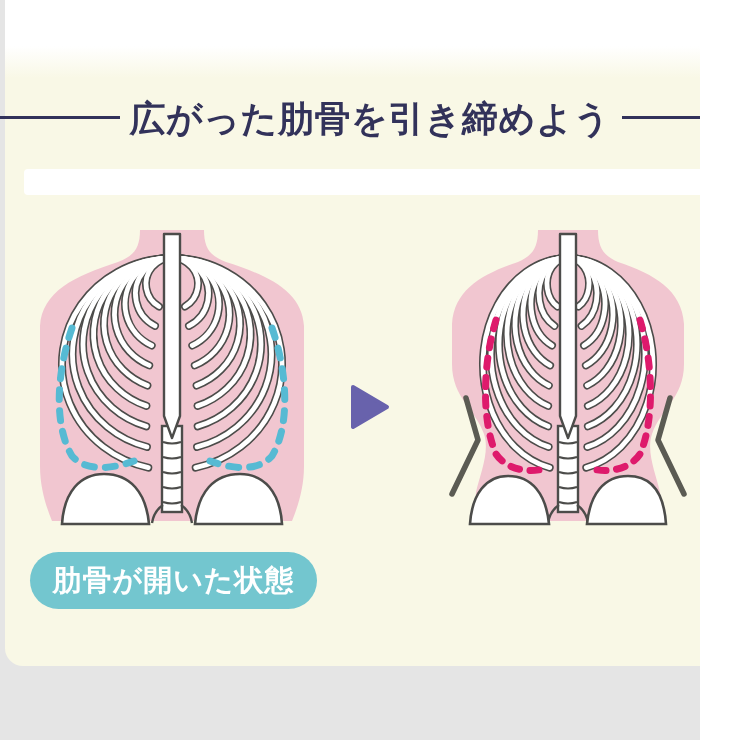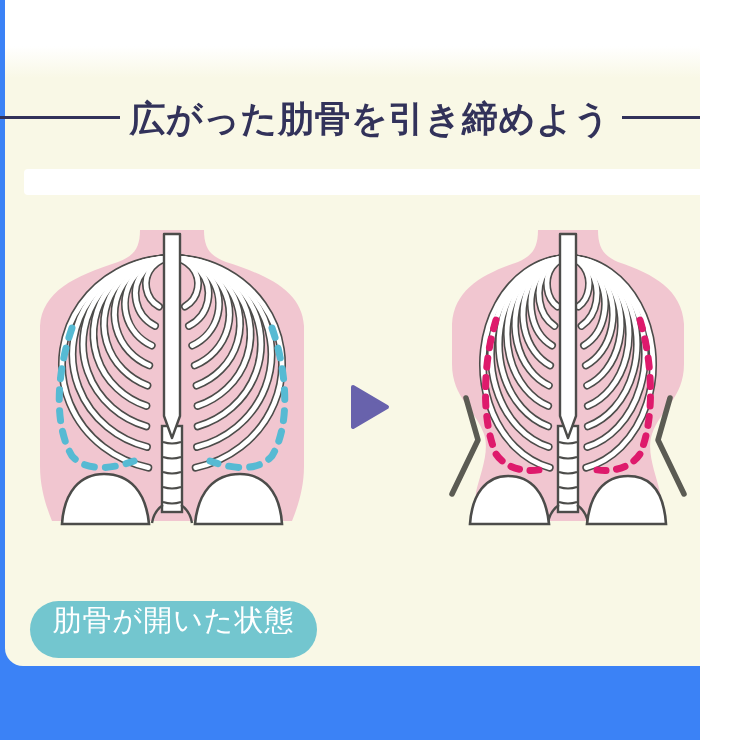--- a/index.html
+++ b/index.html
@@ -10,21 +10,21 @@
     --bone-fill:#FFFFFF;
     --dash-teal:#56BAD3;
     --dash-magenta:#DE1A6C;
     --pill-teal:#73C6CF;
     --pill-pink:#E7437F;
     --arrow-purple:#6862AC;
     --waist-line:#5B5B53;
   }
   html,body{margin:0;padding:0;}
   body{background:#FFFFFF;font-family:"DejaVu Sans","Liberation Sans",sans-serif;}
-  .stage{position:relative;width:700px;height:740px;background:#3b82f6;overflow:hidden;}
+  .stage{position:relative;width:700px;height:740px;background:#e5e5e5;overflow:hidden;}
   .card{
     position:absolute;left:5px;top:0;width:730px;height:666px;
     border-radius:0 0 18px 18px;
     background:linear-gradient(180deg,#FFFFFF 0px,#FFFFFF 46px,var(--cream) 78px,var(--cream) 100%);
   }
   .white-band{
     position:absolute;left:24px;top:169px;width:698px;height:26px;
     background:#FFFFFF;border-radius:4px;
   }
   .title-text{
@@ -32,23 +32,23 @@
     color:var(--navy);font-size:36px;font-weight:600;letter-spacing:0.5px;line-height:44px;
   }
   .title-rule{position:absolute;top:116px;height:3px;background:var(--navy);}
   .rule-left{left:0;width:120px;}
   .rule-right{left:622px;width:118px;}
   .fig{position:absolute;width:300px;height:302px;top:226px;}
   .fig-before{left:22px;}
   .fig-after{left:418px;}
   .arrow-wrap{position:absolute;left:350px;top:384px;width:40px;height:46px;}
   .pill{
-    position:absolute;top:601px;width:287px;height:57px;border-radius:29px;
-    display:flex;align-items:flex-start;justify-content:center;
-    color:#FFFFFF;font-size:29px;font-weight:normal;letter-spacing:1px;
+    position:absolute;top:552px;width:287px;height:57px;border-radius:29px;
+    display:flex;align-items:center;justify-content:center;
+    color:#FFFFFF;font-size:29px;font-weight:bold;letter-spacing:1px;
   }
   .pill-before{left:30px;background:var(--pill-teal);}
   .pill-after{left:415px;background:var(--pill-pink);}
 </style>
 </head>
 <body>
 
 <div class="stage">
 
   <div class="card"></div>

